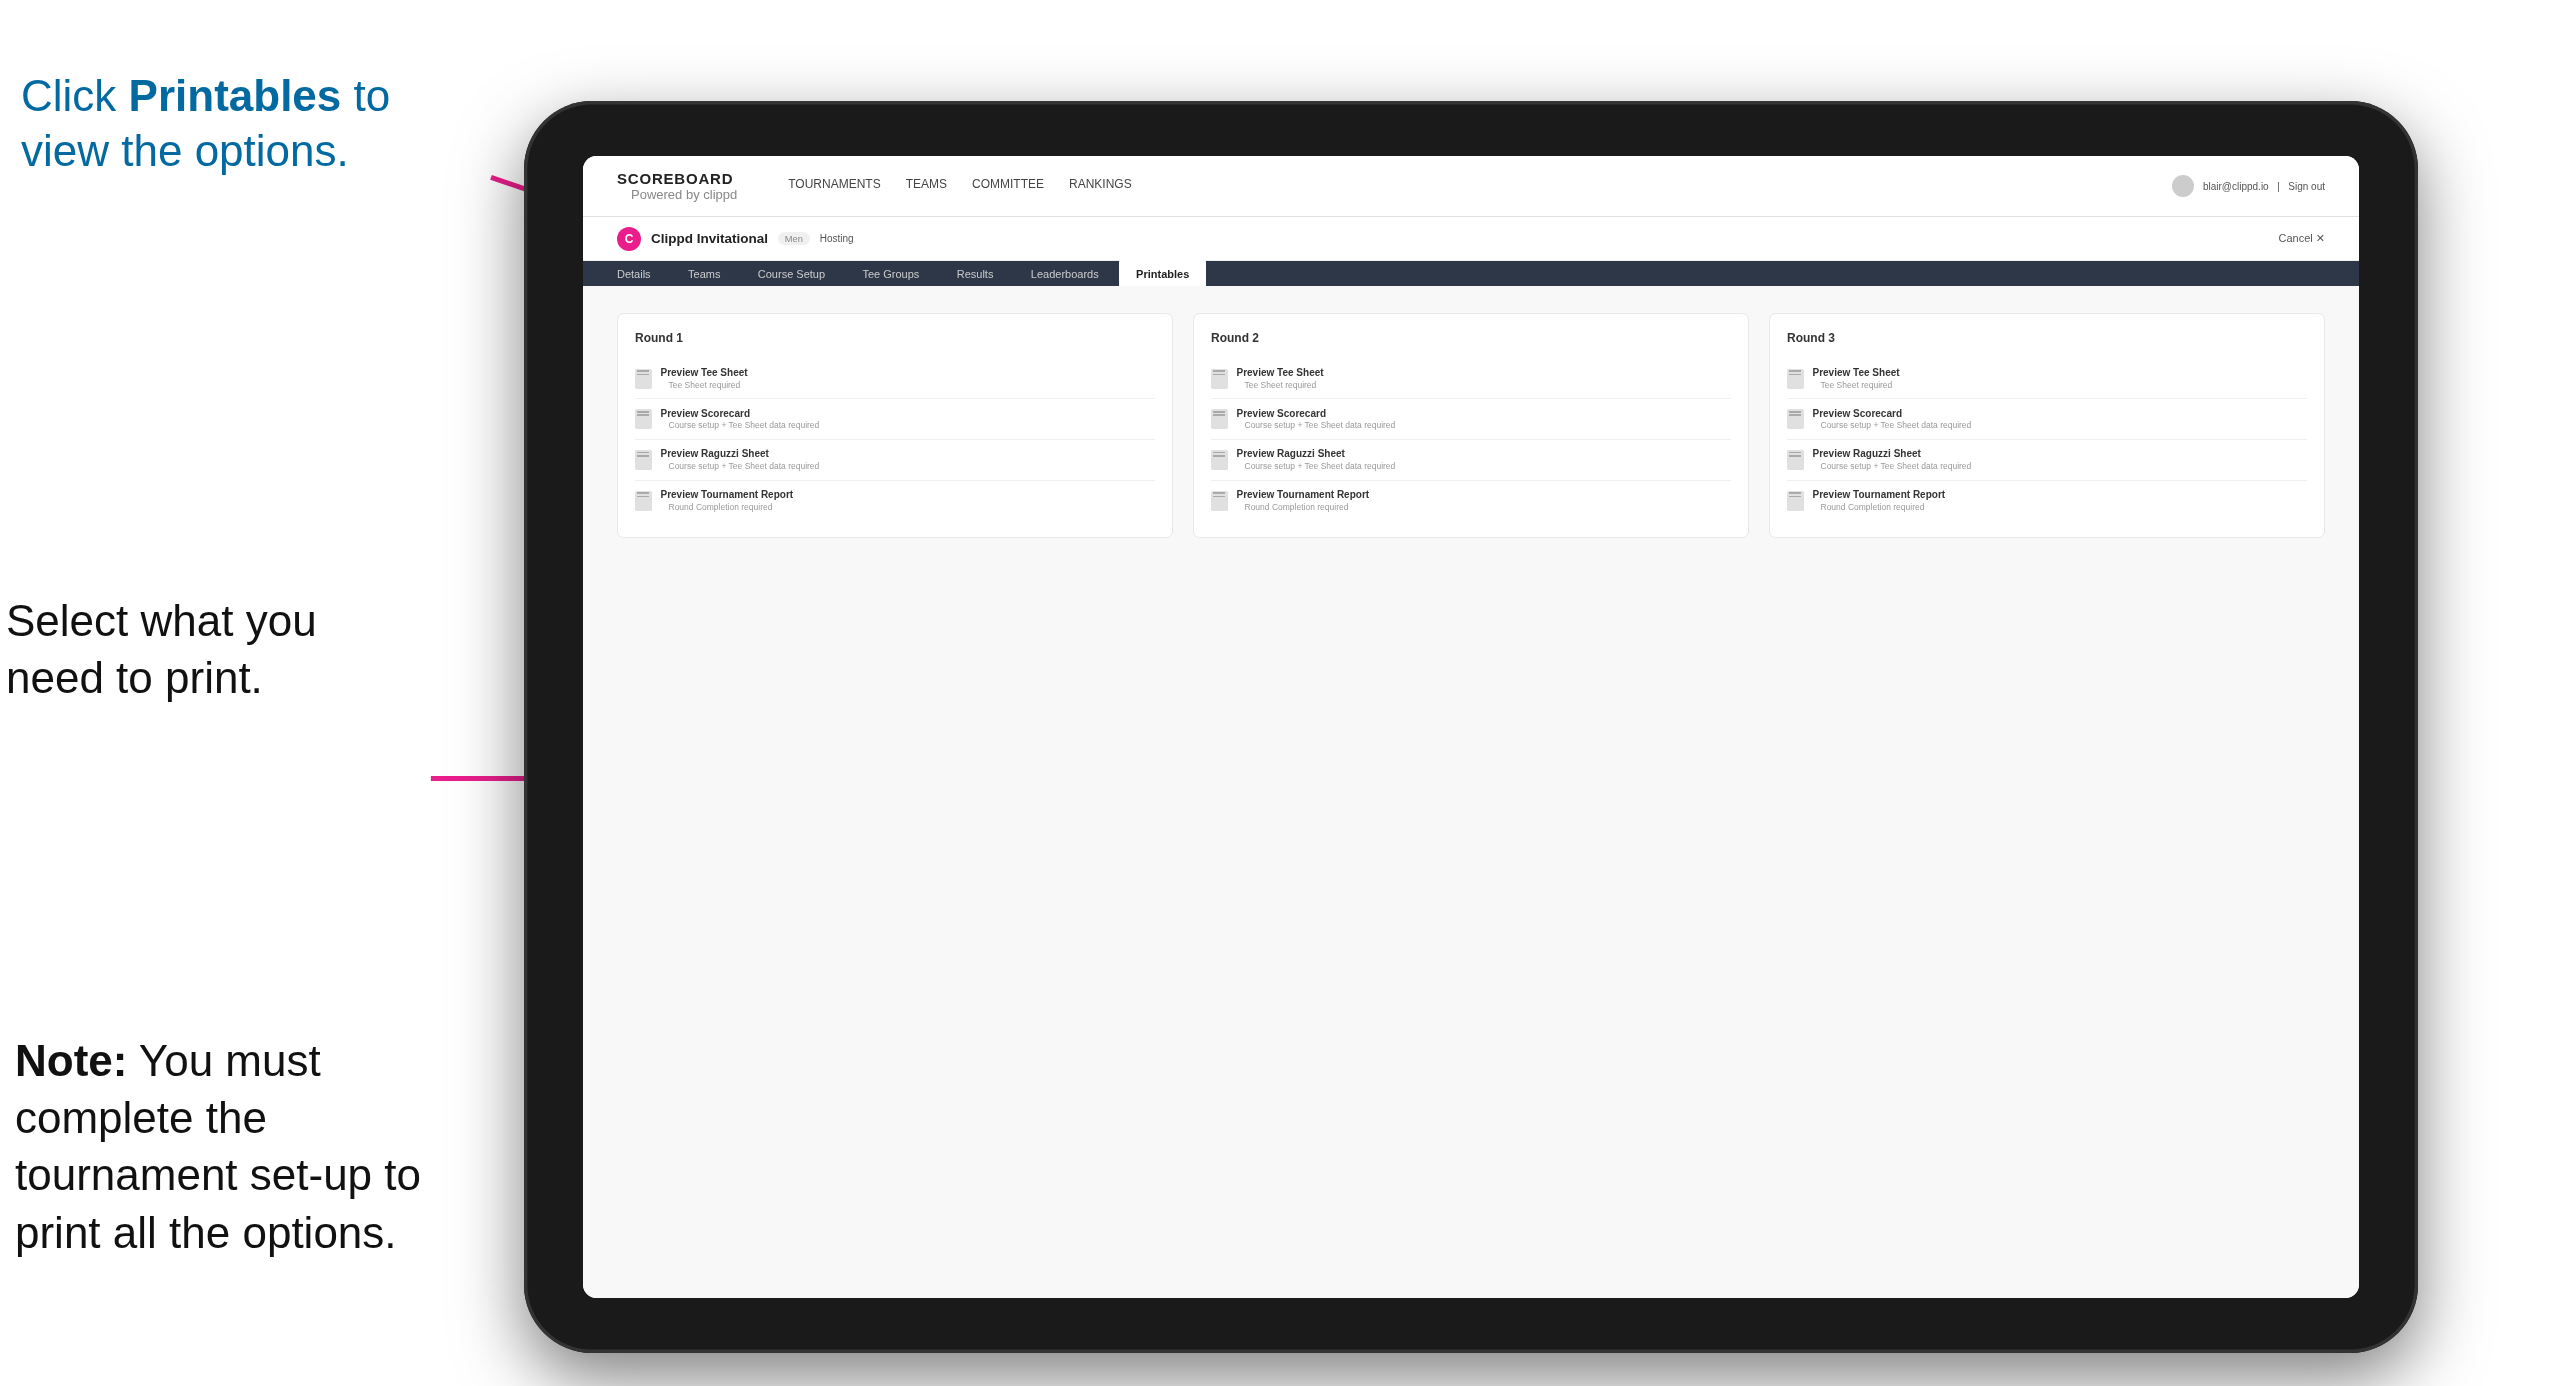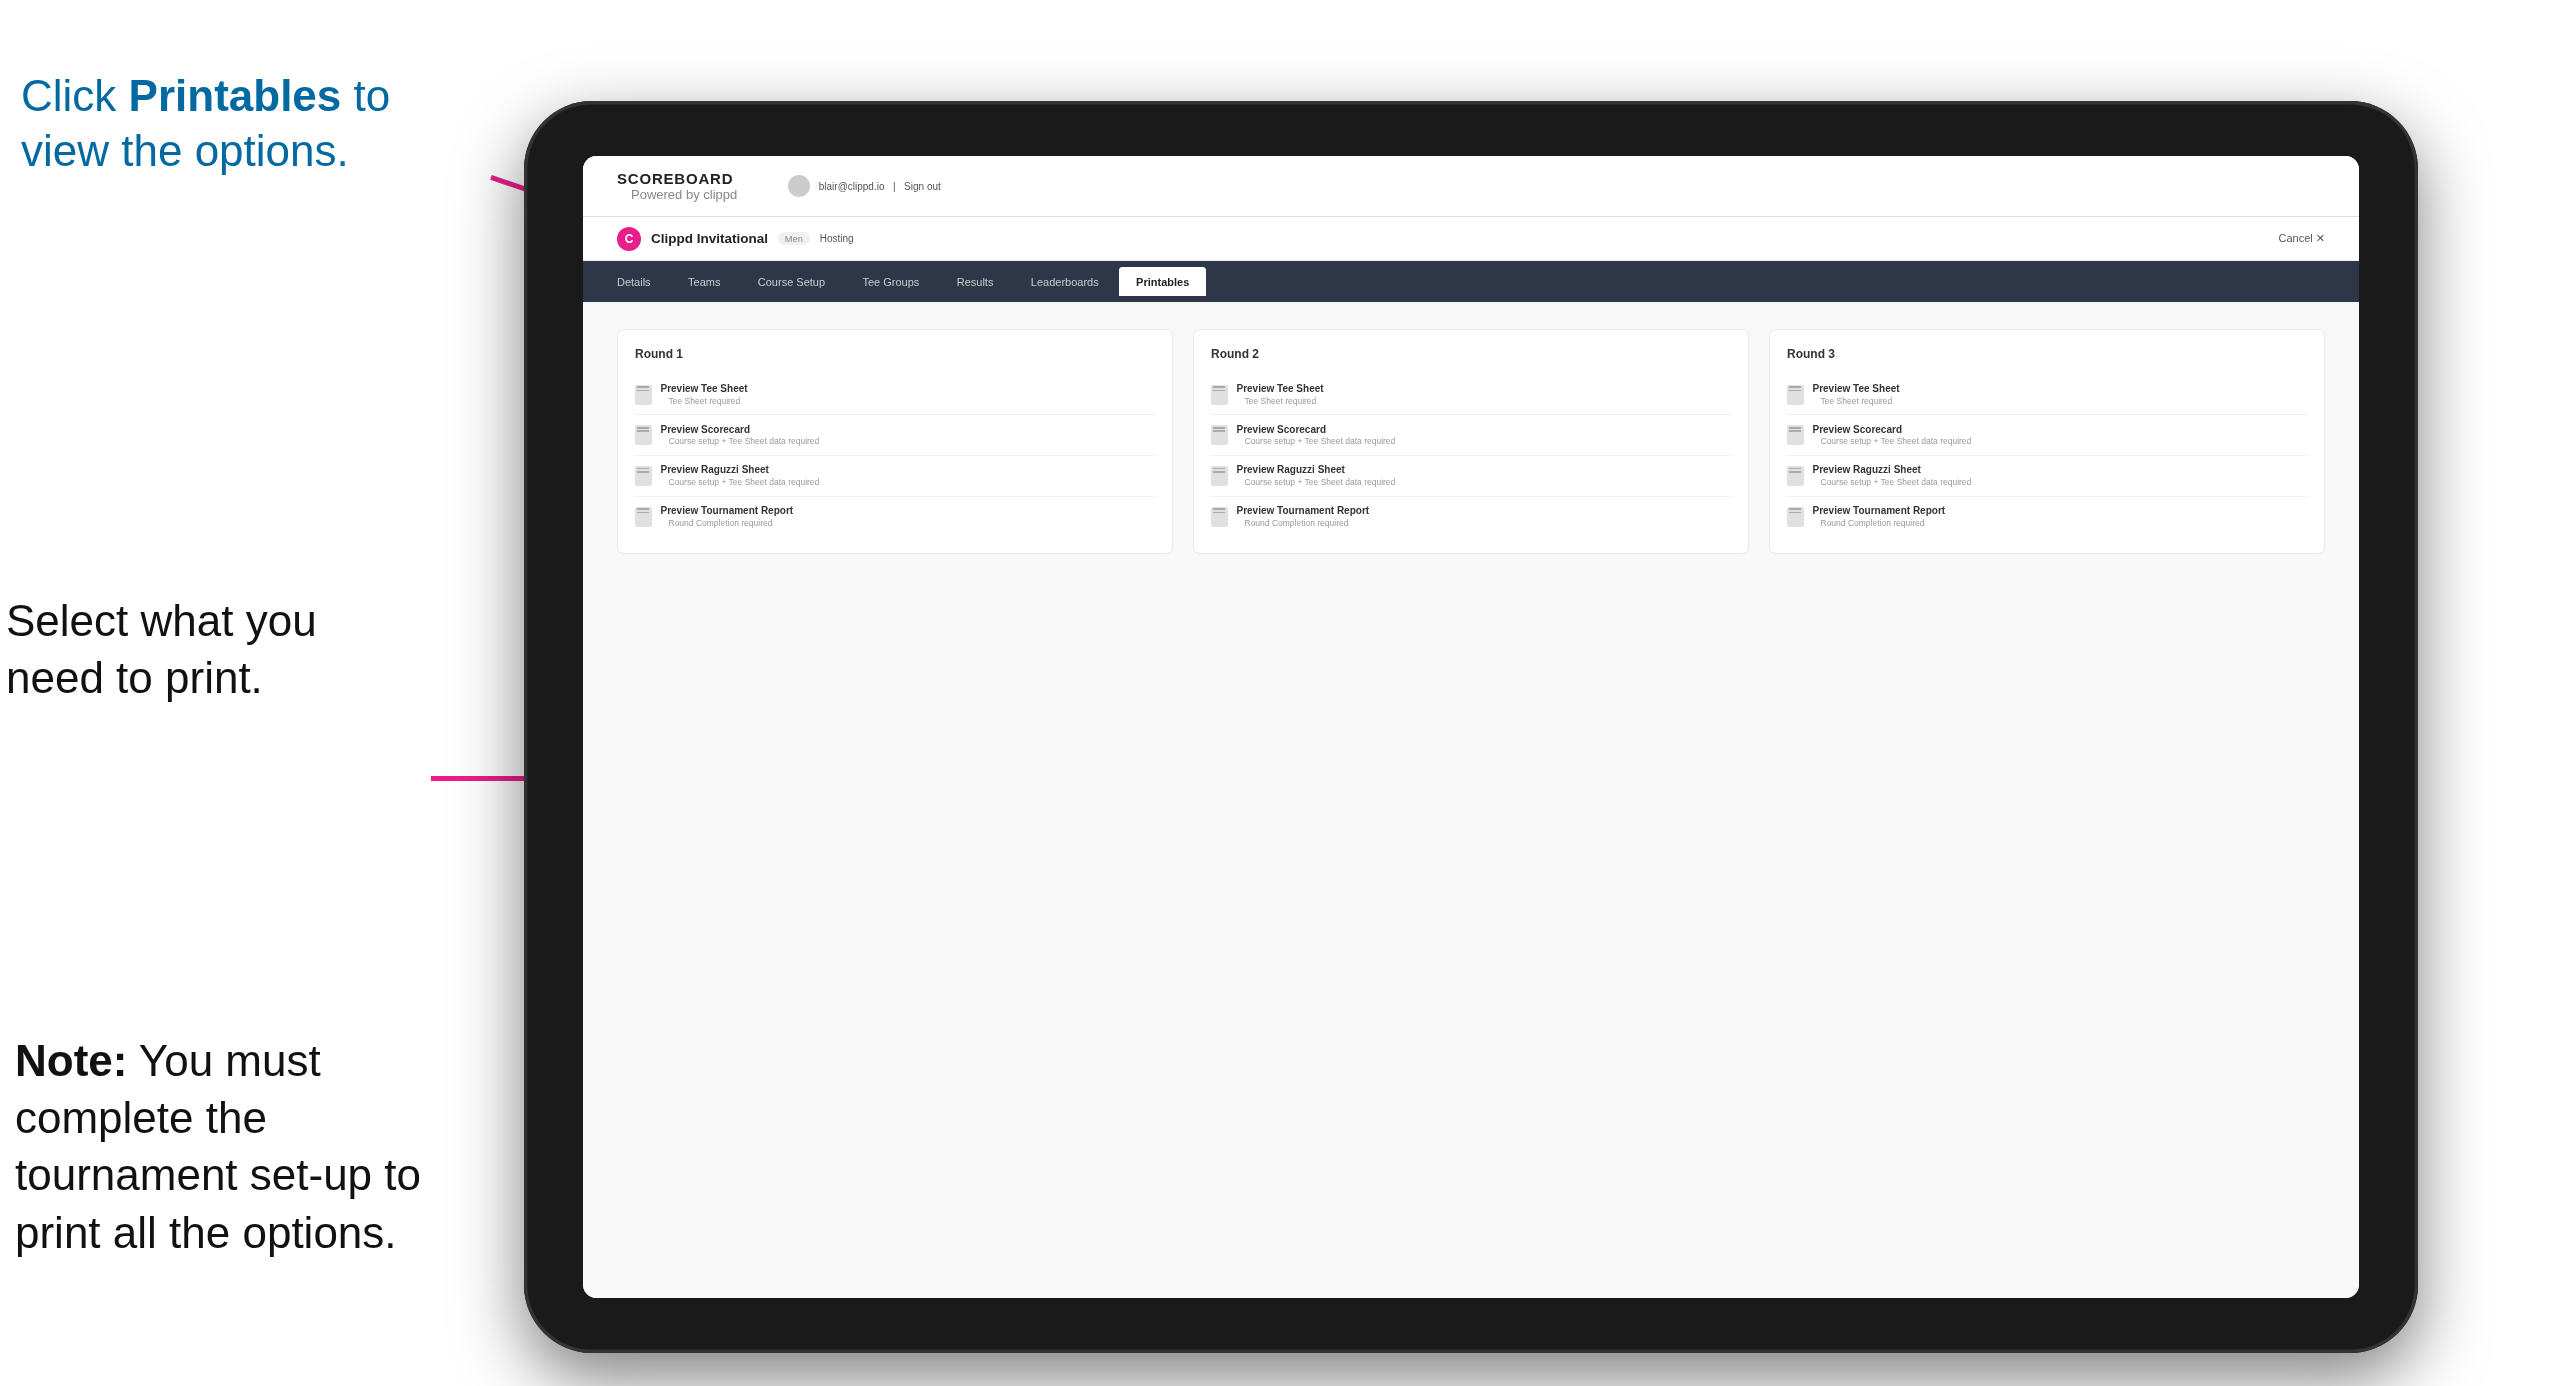--- a/index.html
+++ b/index.html
@@ -178,21 +178,21 @@
       cursor: pointer;
     }
 
     
     .tab-bar {
       background: #2d3748;
       display: flex;
       align-items: center;
       gap: 3.4px;
       padding: 0 17px;
-      height: 41px;
+      height: 25px;
     }
     .tab-item {
       padding: 8.5px 17px;
       font-size: 11px;
       color: #ccc;
       cursor: pointer;
       border-radius: 3.4px 3.4px 0 0;
     }
     .tab-item.active {
       background: #ffffff;
@@ -319,20 +319,26 @@
   </span>
 </div>
 
 <div class="tablet">
   <div class="tablet-screen">
 
     <div class="top-nav">
       <div class="logo-area">
         <span class="logo-text">SCOREBOARD</span>
         <span class="logo-sub">Powered by clippd</span>
+      </div>
+      <div class="nav-links">
+        <span class="nav-link">TOURNAMENTS</span>
+        <span class="nav-link">TEAMS</span>
+        <span class="nav-link">COMMITTEE</span>
+        <span class="nav-link">RANKINGS</span>
       </div>
       <div class="nav-right">
         <div class="nav-avatar"></div>
         <span>blair@clippd.io</span>
         <span> | </span>
         <span>Sign out</span>
       </div>
     </div>
 
     <div class="sub-header">

